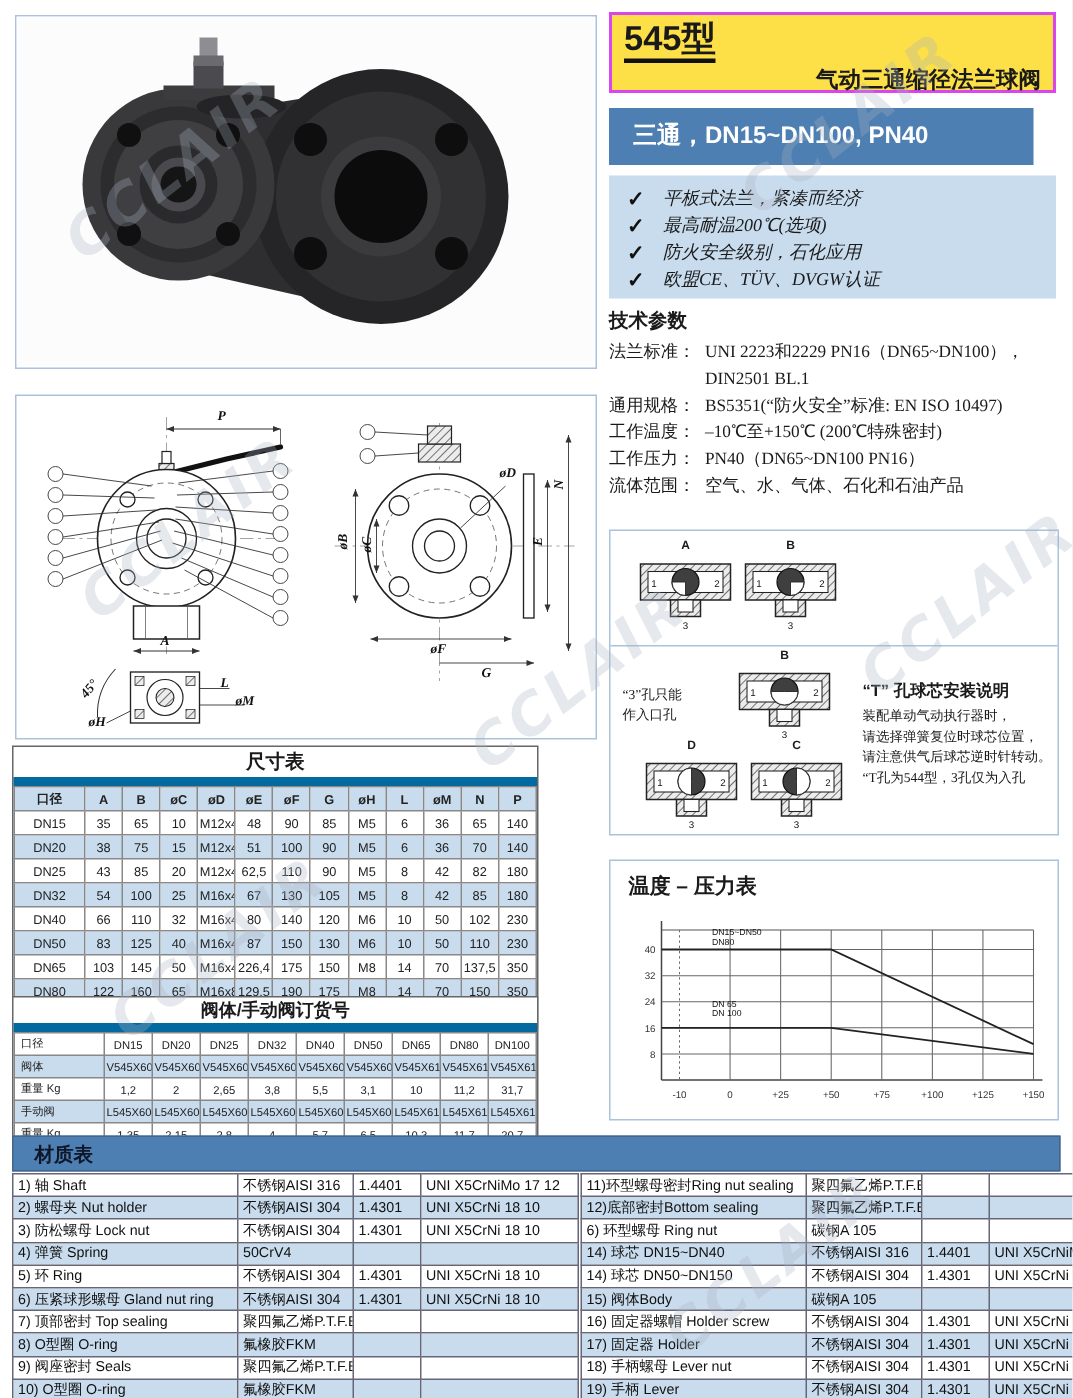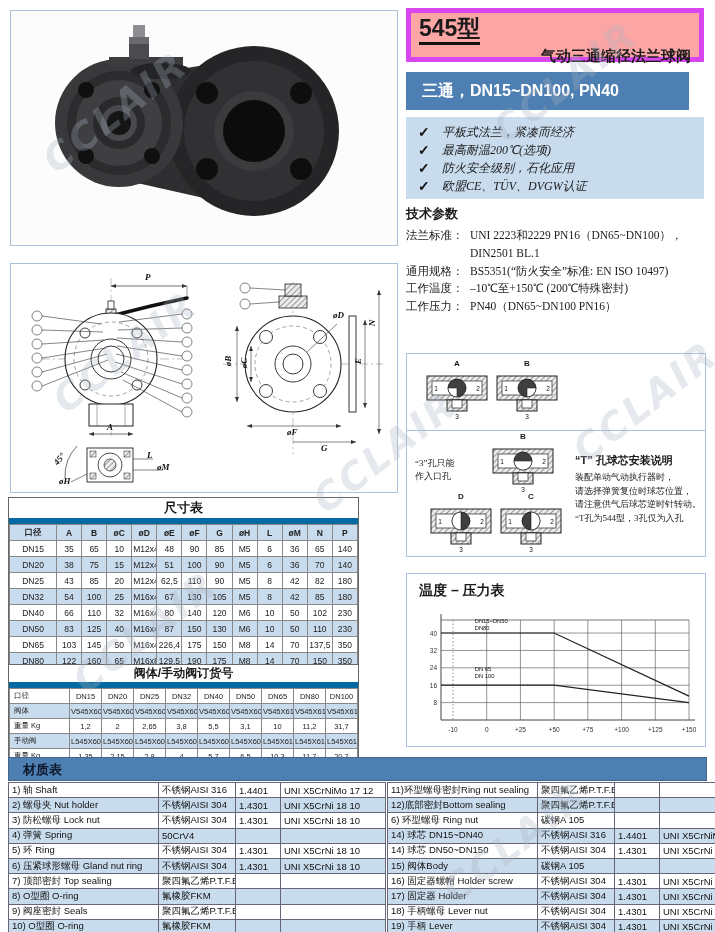--- a/index.html
+++ b/index.html
@@ -10,22 +10,22 @@
   }
   html,body{margin:0;padding:0;background:#e8e8e8;}
   .page{position:relative;width:715px;height:932px;background:#ffffff;overflow:hidden;
         font-family:"Liberation Sans",sans-serif;color:var(--ink);margin:0 auto;}
   .wm{position:absolute;font-family:"DejaVu Sans",sans-serif;font-weight:bold;font-style:italic;
       font-size:38px;letter-spacing:3px;color:rgba(170,180,192,0.30);transform:rotate(-38deg);
       pointer-events:none;z-index:5;}
   
   .photo-box{position:absolute;left:10px;top:10px;width:386px;height:234px;border:1px solid var(--boxb);background:#fdfdfe;}
   
-  .title-box{position:absolute;left:406px;top:8px;width:298px;height:54px;border:5px solid #d946ef;
-             background:#fca5a5;padding:3px 8px;box-sizing:border-box;}
+  .title-box{position:absolute;left:406px;top:8px;width:298px;height:54px;border:2px solid #d946ef;
+             background:#fde047;padding:3px 8px;box-sizing:border-box;}
   .model{font-size:23px;font-weight:bold;display:inline-block;border-bottom:3px solid #111;line-height:1.1;padding-bottom:1px;}
   .subtitle{font-size:15px;font-weight:bold;text-align:right;margin-top:2px;}
   .banner{position:absolute;left:406px;top:72px;width:283px;height:38px;background:var(--blue);
           color:#fff;font-size:16px;font-weight:bold;line-height:38px;padding-left:16px;box-sizing:border-box;}
   
   .features{position:absolute;left:406px;top:117px;width:298px;height:82px;background:var(--lb);
             padding:6px 0 0 12px;box-sizing:border-box;}
   .feat-row{display:flex;align-items:center;height:18px;}
   .check{font-weight:bold;font-size:14px;width:24px;color:#111;}
   .feat-text{font-size:12px;font-family:"Liberation Serif",serif;font-style:italic;}
@@ -182,20 +182,24 @@
           <span class="tp-label">通用规格：</span>
           <span class="tp-val">BS5351(“防火安全”标准: EN ISO 10497)</span>
         </div>
         <div class="tp-row">
           <span class="tp-label">工作温度：</span>
           <span class="tp-val">–10℃至+150℃ (200℃特殊密封)</span>
         </div>
         <div class="tp-row">
           <span class="tp-label">工作压力：</span>
           <span class="tp-val">PN40（DN65~DN100 PN16）</span>
+        </div>
+        <div class="tp-row">
+          <span class="tp-label">流体范围：</span>
+          <span class="tp-val">空气、水、气体、石化和石油产品</span>
         </div>
       </div>
   </div>
 
   <div class="drawing-box">
     <svg width="384" height="226" viewBox="0 0 384 226">
 
       <line x1="100" y1="14" x2="100" y2="172" stroke="#999" stroke-width="0.6" stroke-dasharray="9 3 2 3"></line>
       <line x1="30" y1="95" x2="175" y2="95" stroke="#999" stroke-width="0.6" stroke-dasharray="9 3 2 3"></line>
 

